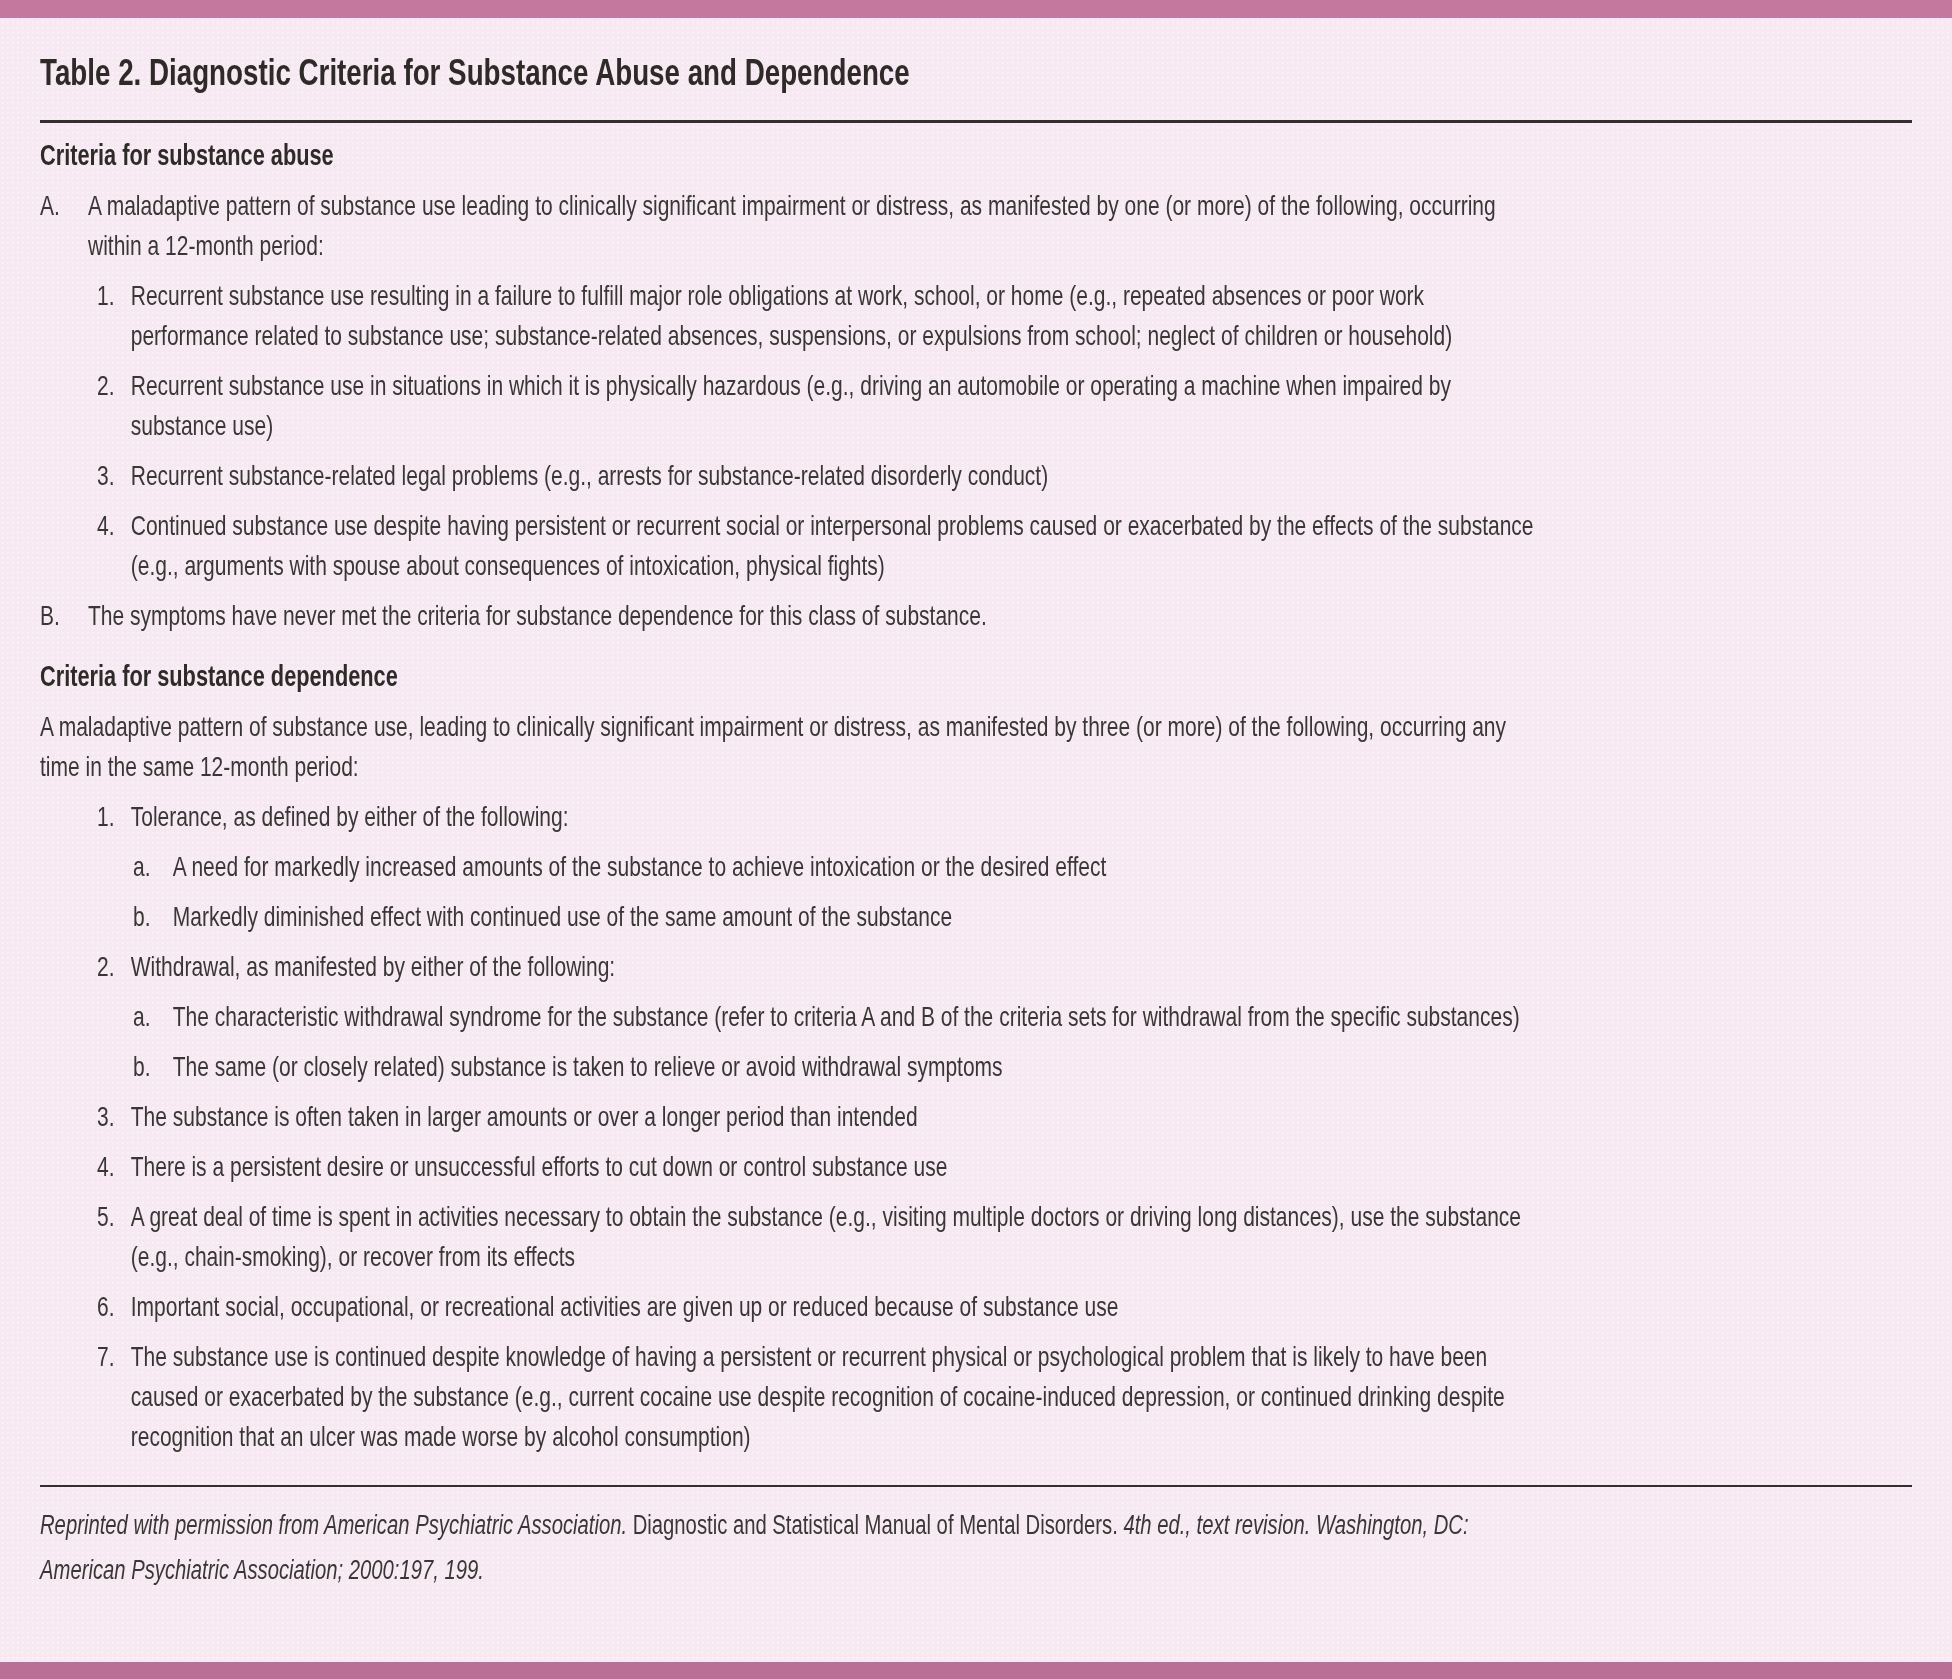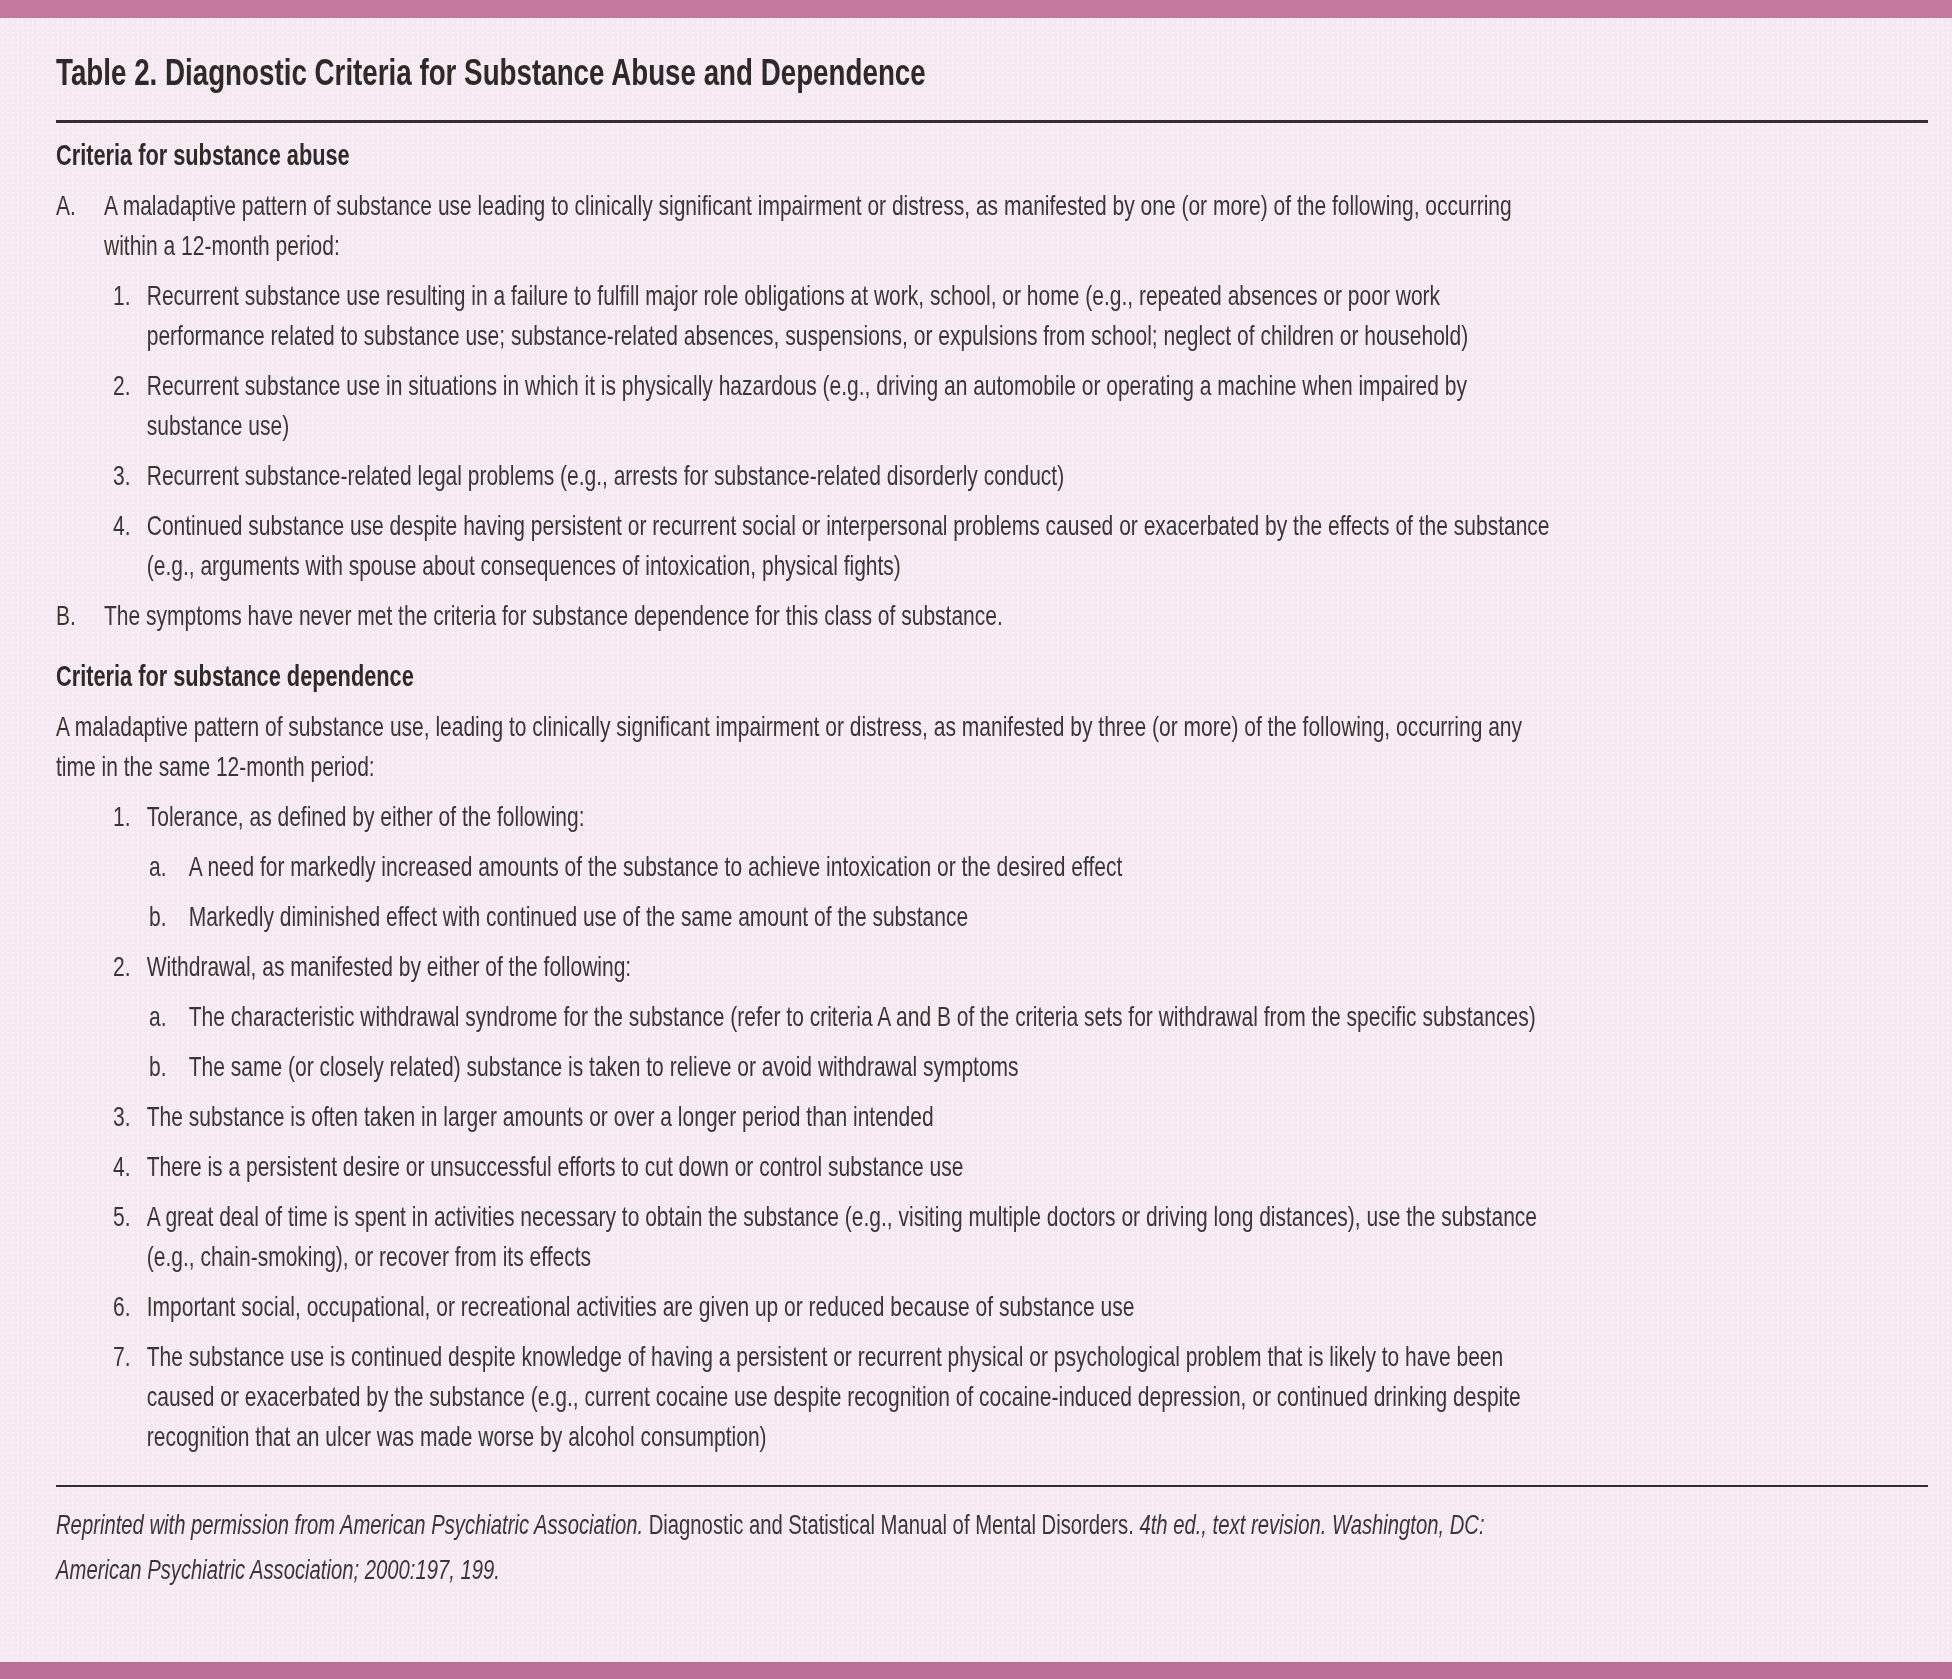--- a/index.html
+++ b/index.html
@@ -9,21 +9,21 @@
     background-color:#f7e9f1;
     background-image:radial-gradient(rgba(255,255,255,0.45) 1px, rgba(255,255,255,0) 1px);
     background-size:5px 5px;
     overflow:hidden;
     font-family:"Liberation Sans",sans-serif;
     color:#393735;
   }
   .bar{position:absolute;left:0;width:100%;}
   .bar-top{top:0;height:18px;background:#c4789e;}
   .bar-bottom{bottom:0;height:17px;background:#b96f96;}
-  .content{padding:42px 40px 0 56px;}
+  .content{padding:42px 40px 0 40px;}
   .squeeze{width:2000px;transform:scaleX(0.75);transform-origin:left top;}
   .title{
     font-size:37px;font-weight:bold;color:#2d2a28;
     margin:10px 0 0 0;letter-spacing:0;
   }
   .rule{border:none;border-top:3px solid #332f2d;margin:26px 0 10px 0;width:1872px;}
   .rule-thin{border:none;border-top:2px solid #332f2d;margin:28px 0 16px 0;width:1872px;}
   .section-heading{
     font-size:29px;font-weight:bold;color:#2d2a28;
     margin:24px 0 14px 0;

